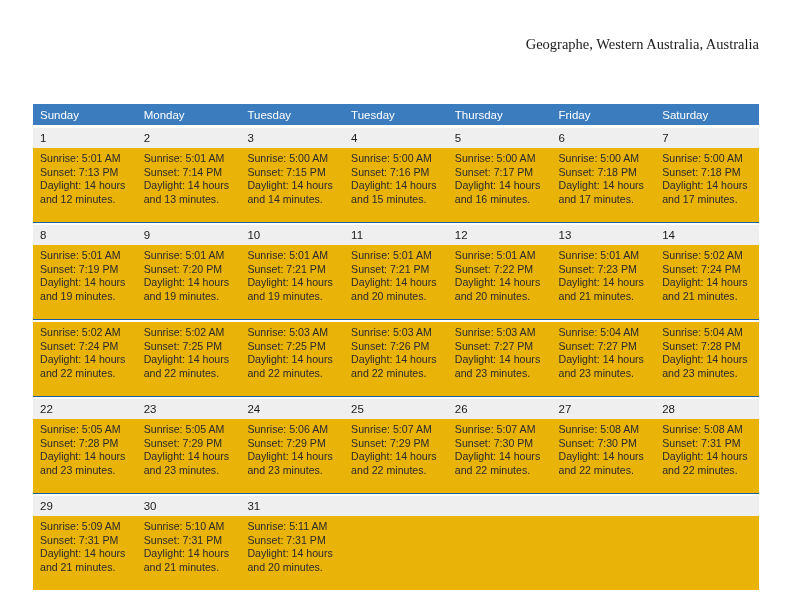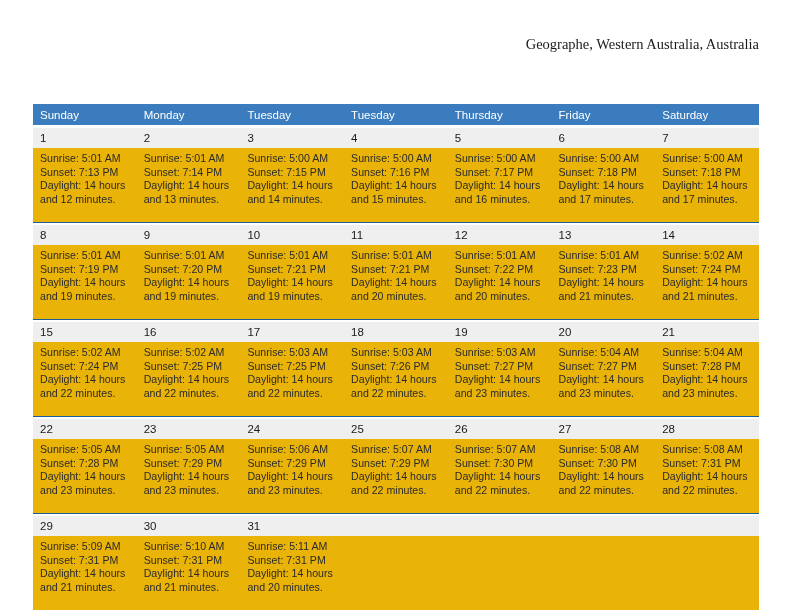--- a/index.html
+++ b/index.html
@@ -289,29 +289,20 @@
             <td>
               <span class="line">Sunrise: 5:02 AM</span>
               <span class="line">Sunset: 7:24 PM</span>
               <span class="line">Daylight: 14 hours</span>
               <span class="line">and 21 minutes.</span>
             </td>
           </tr>
           <tr class="week-sep">
             <td colspan="7"></td>
           </tr>
-          <tr class="daynum">
-            <td>15</td>
-            <td>16</td>
-            <td>17</td>
-            <td>18</td>
-            <td>19</td>
-            <td>20</td>
-            <td>21</td>
-          </tr>
           <tr class="details">
             <td>
               <span class="line">Sunrise: 5:02 AM</span>
               <span class="line">Sunset: 7:24 PM</span>
               <span class="line">Daylight: 14 hours</span>
               <span class="line">and 22 minutes.</span>
             </td>
             <td>
               <span class="line">Sunrise: 5:02 AM</span>
               <span class="line">Sunset: 7:25 PM</span>

